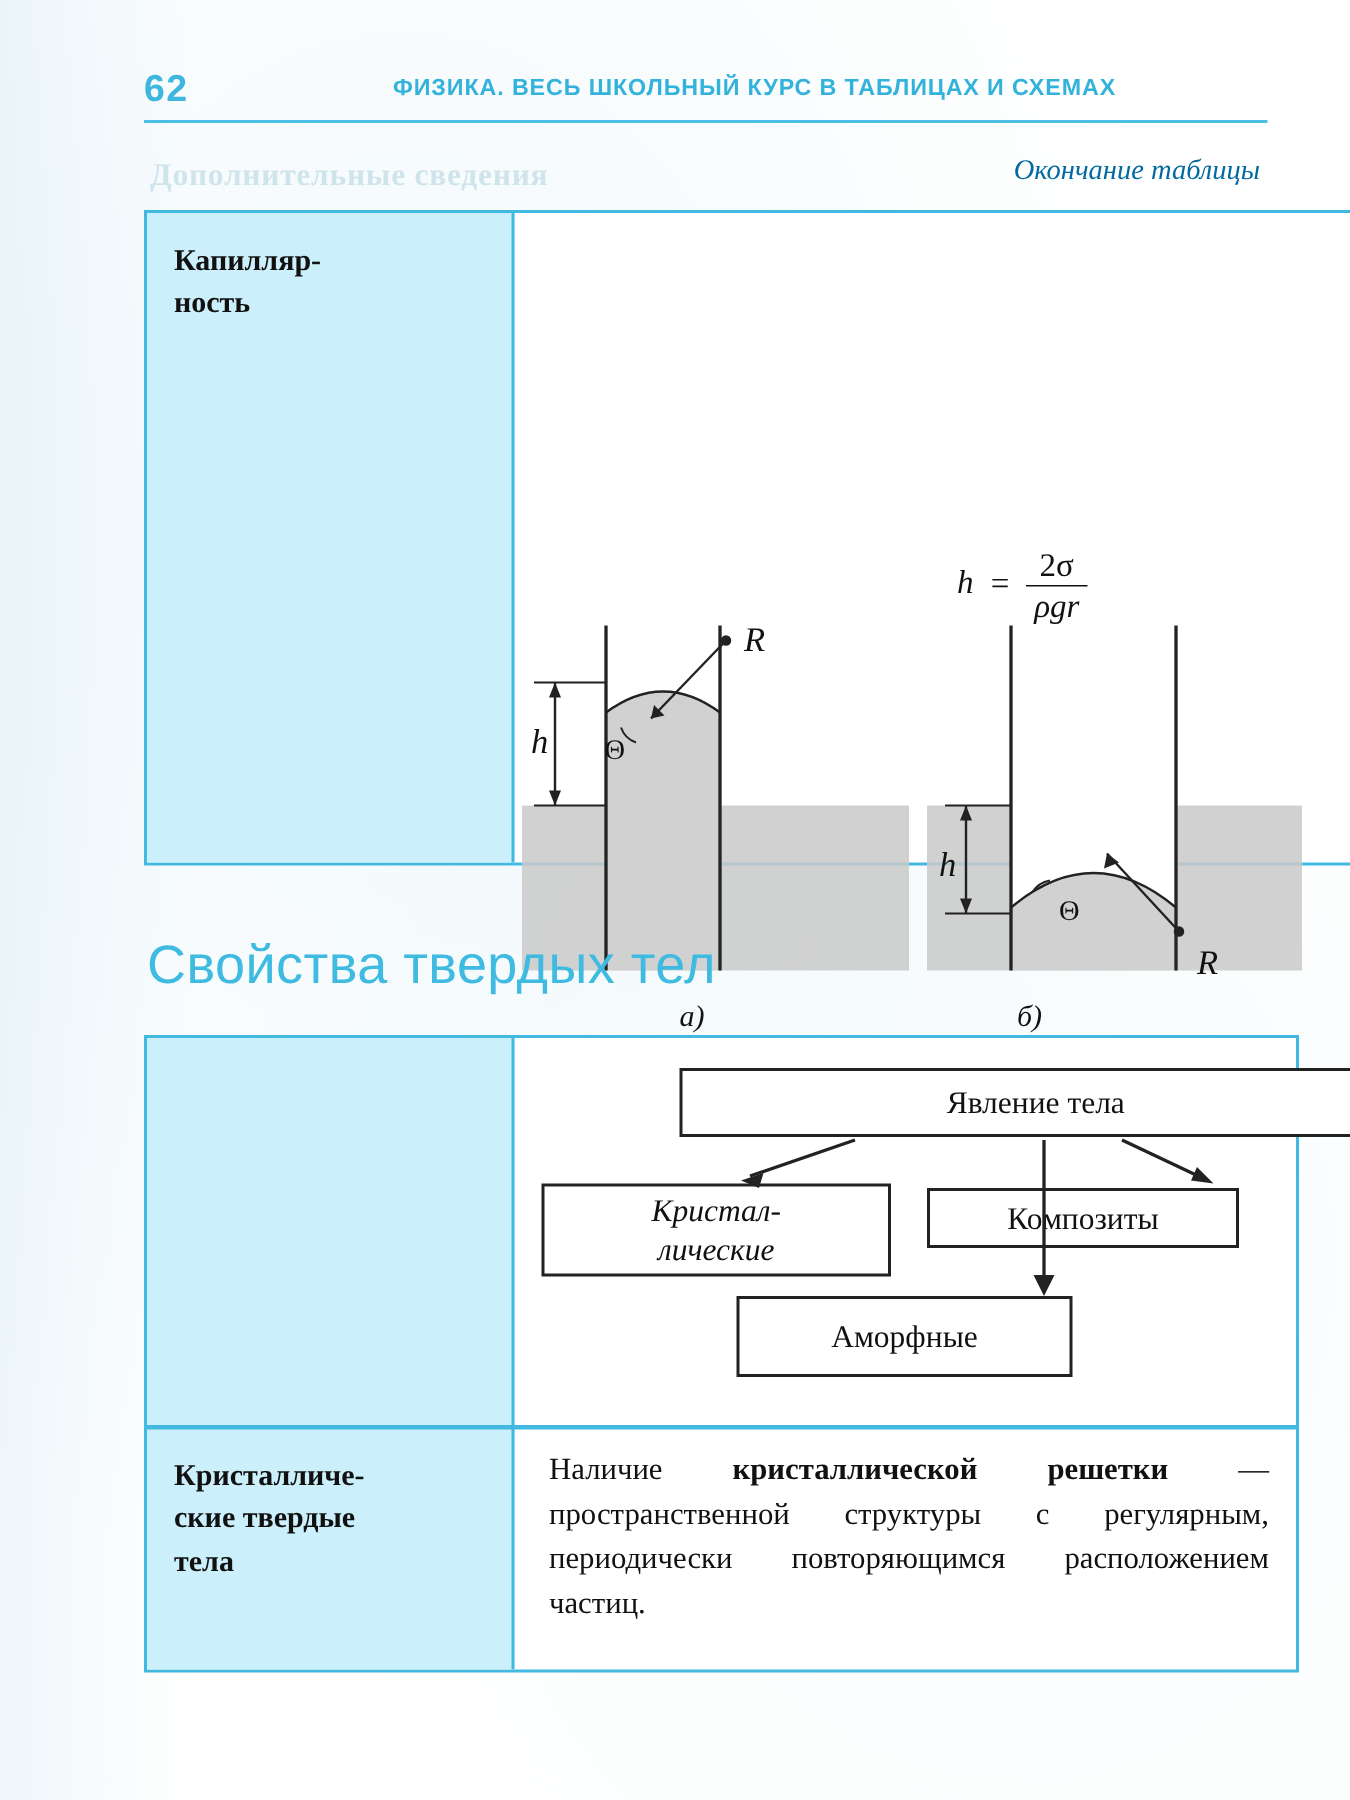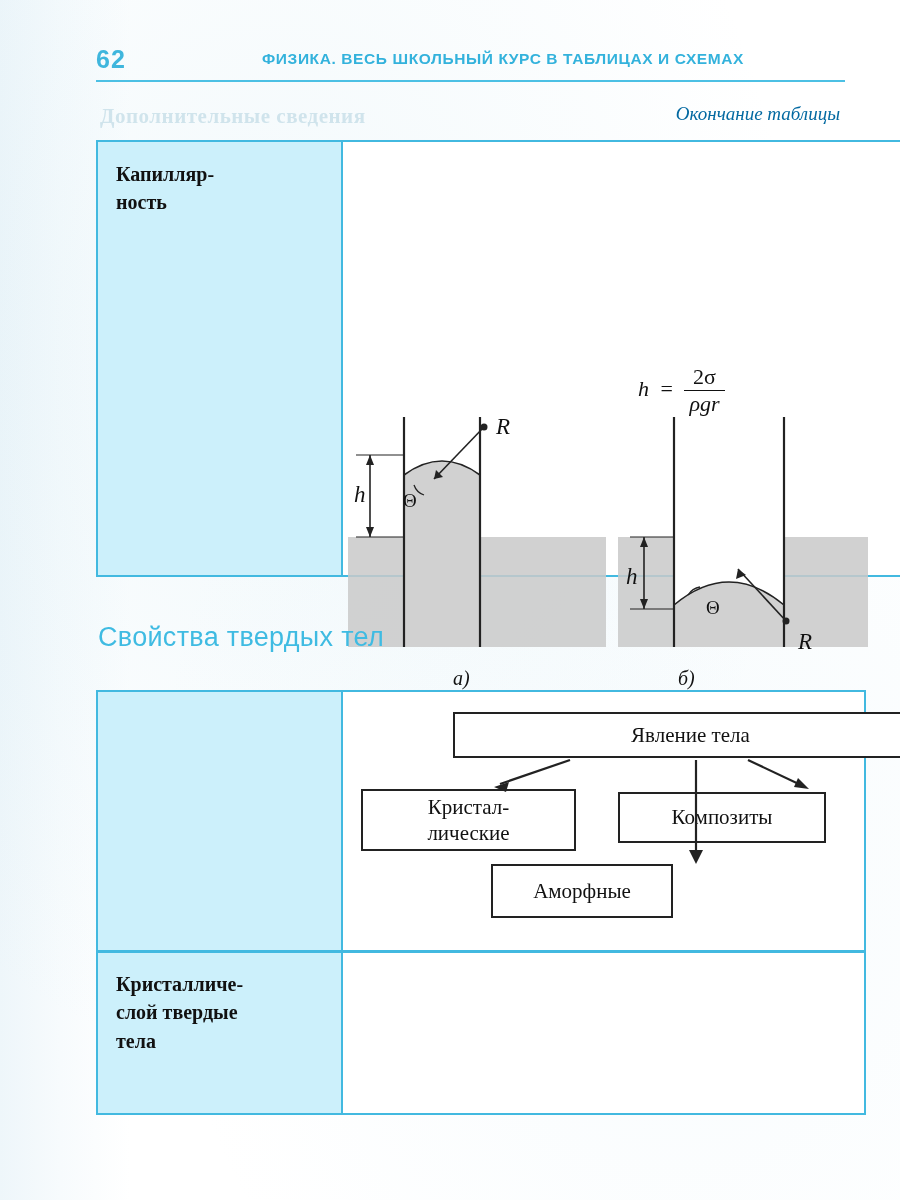--- a/index.html
+++ b/index.html
@@ -143,21 +143,21 @@
     font-size: 20px;
     color: #111;
   }
 
   
   .section-heading {
     position: absolute;
     left: 98px;
     top: 622px;
     font-family: "Liberation Sans", sans-serif;
-    font-size: 27px;
+    font-size: 36px;
     color: #3fbbe2;
     letter-spacing: 0.3px;
   }
 
   
   #tbl-solids { left: 96px; top: 690px; width: 770px; height: 425px; }
   #tbl-solids .left-col { width: 245px; }
   #solids-row-sep { top: 258px; }
   #kinds-label { left: 18px; top: 20px; width: 225px; }
   #cryst-label { left: 18px; top: 278px; width: 225px; }
@@ -275,40 +275,43 @@
 <div class="section-heading">Свойства твердых тел</div>
 
 <div class="tbl" id="tbl-solids">
   <div class="left-col"></div>
   <div class="row-sep" id="solids-row-sep"></div>
 
 
   <div class="dbox" style="left:355px; top:20px; width:475px; height:46px;">
     <span>Явление тела</span>
   </div>
-  <div class="dbox" style="left:263px; top:97px; width:215px; height:62px; white-space:pre-line;">
+  <div class="dbox" style="left:263px; top:97px; width:233px; height:62px; white-space:pre-line;font-style:italic;">
     <span style="white-space:pre-line;">Кристал-
 лические</span>
   </div>
-  <div class="dbox" style="left:520px; top:100px; width:208px; height:51px;">
+  <div class="dbox" style="left:520px; top:100px; width:208px; height:40px;">
     <span>Композиты</span>
   </div>
-  <div class="dbox" style="left:393px; top:172px; width:182px; height:54px;">
+  <div class="dbox" style="left:393px; top:172px; width:224px; height:54px;">
     <span>Аморфные</span>
   </div>
 
   <svg style="position:absolute; left:250px; top:60px; pointer-events:none;" width="600" height="175" viewBox="0 0 600 175">
 
     <line x1="222" y1="8" x2="152" y2="32" stroke="#222" stroke-width="2.2"></line>
     <polygon points="146,35 161,30 158,40" fill="#222"></polygon>
 
     <line x1="400" y1="8" x2="455" y2="34" stroke="#222" stroke-width="2.2"></line>
     <polygon points="461,37 446,35 450,26" fill="#222"></polygon>
 
     <line x1="348" y1="8" x2="348" y2="104" stroke="#222" stroke-width="2.2"></line>
     <polygon points="348,112 341,98 355,98" fill="#222"></polygon>
   </svg>
 
   <div class="cell-label" id="cryst-label" style="white-space:pre-line;">Кристалличе-
-слой твердые
+ские твердые
 тела</div>
 
+  <div class="cell-text" id="cryst-text">
+    <span>Наличие </span><span class="bold-in">кристаллической решетки</span><span> — пространственной структуры с регулярным, периодически повторяющимся расположением частиц.</span>
+  </div>
 </div>
 
 </body></html>

